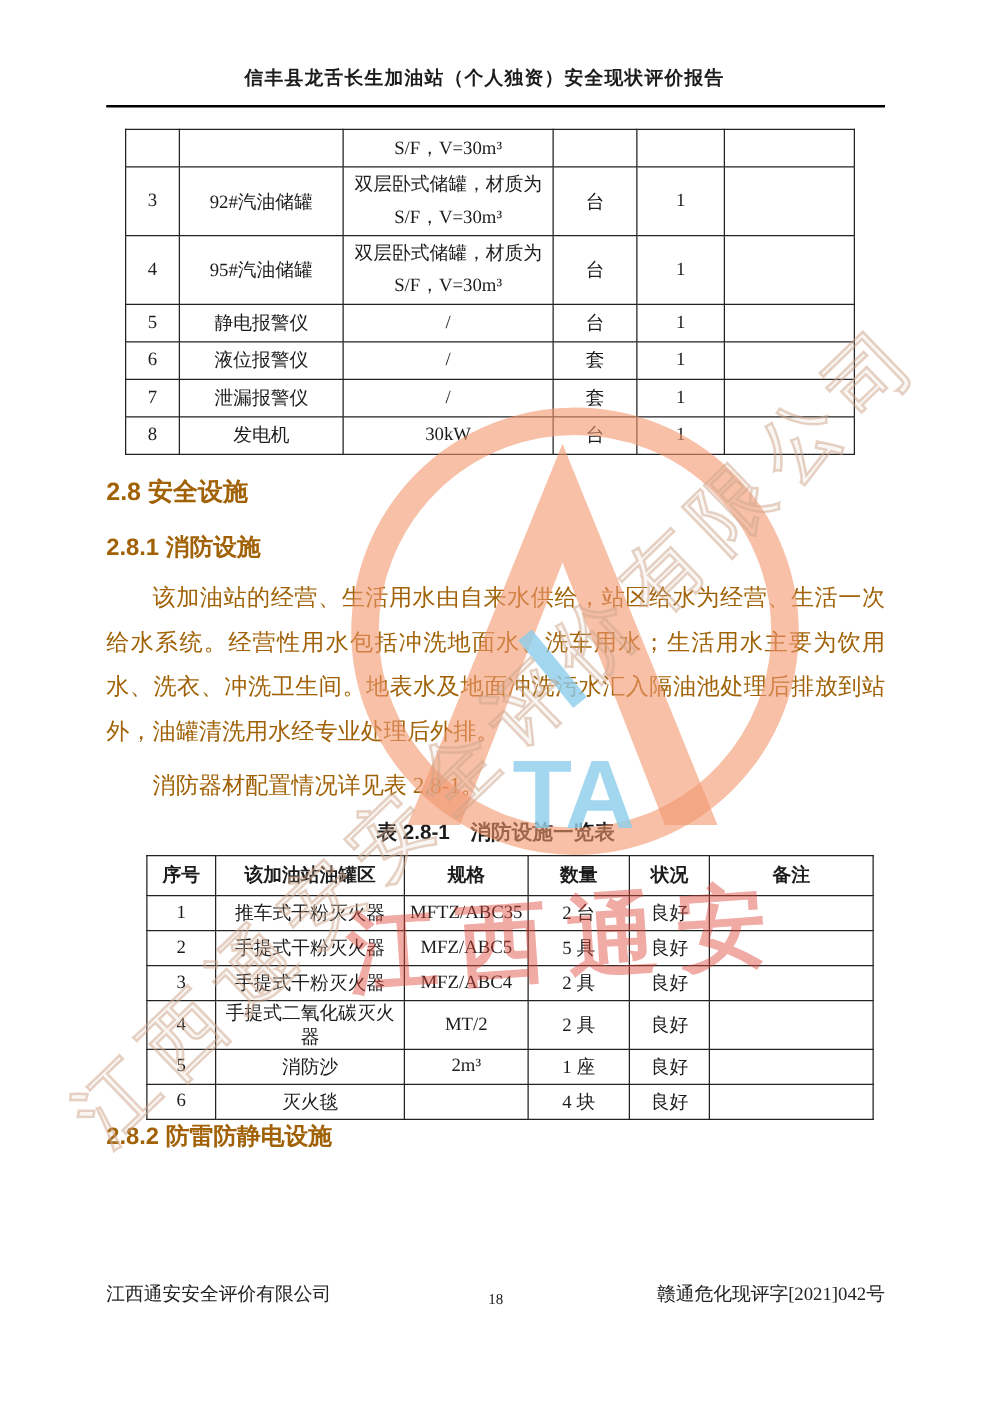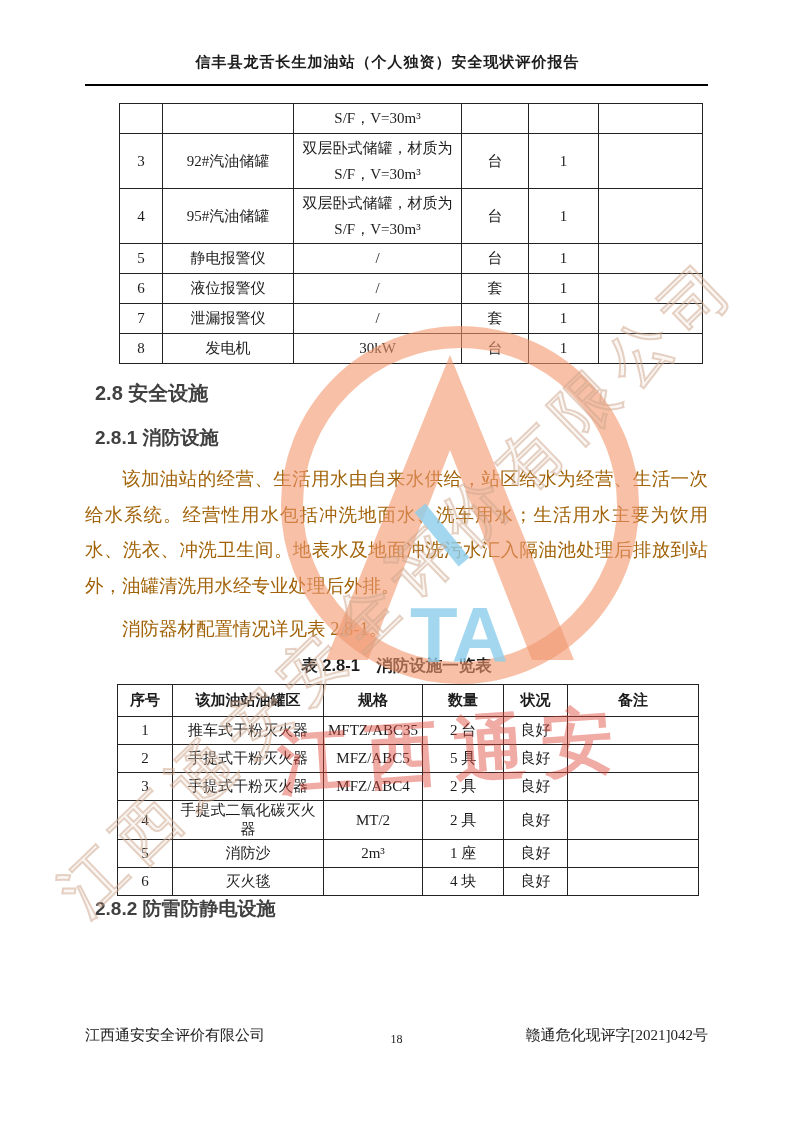--- a/index.html
+++ b/index.html
@@ -15,30 +15,30 @@
   }
   .header-rule {
     position:absolute; top:84px; left:85px; width:623px; border-top:2px solid #000;
   }
   
   table.tbl { position:absolute; border-collapse:collapse; table-layout:fixed; }
   table.tbl td, table.tbl th {
     border:1px solid #222; text-align:center; vertical-align:middle;
     font-size:15px; padding:0 2px; overflow:hidden;
   }
-  table.equipment { top:103px; left:119px; width:583px;padding-left:44px; }
+  table.equipment { top:103px; left:100px; width:583px;padding-left:44px; }
   table.fire      { top:684px; left:117px; width:581px;padding-left:20px; }
   table.fire th {
     font-family:"Liberation Sans","DejaVu Sans",sans-serif; font-weight:bold; font-size:15px;
   }
   .spec2line div { line-height:26px; }
   
   .h1, .h2 {
-    position:absolute; left:95px;
-    font-family:"Liberation Sans","DejaVu Sans",sans-serif; font-weight:bold; color:#404040;
+    position:absolute; left:85px;
+    font-family:"Liberation Sans","DejaVu Sans",sans-serif; font-weight:bold; color:#a16207;
   }
   .h1 { top:380px; font-size:20px; }
   .h2-281 { top:425px; font-size:19px; }
   .h2-282 { top:896px; font-size:19px; }
   .para {
     position:absolute; left:85px; width:623px; font-size:18.5px;
     text-align:justify; text-justify:inter-ideograph; text-indent:2em; color:#a16207;
   }
   .p1 { top:462px; line-height:35.5px; }
   .p2 { top:612px; line-height:35px; }

